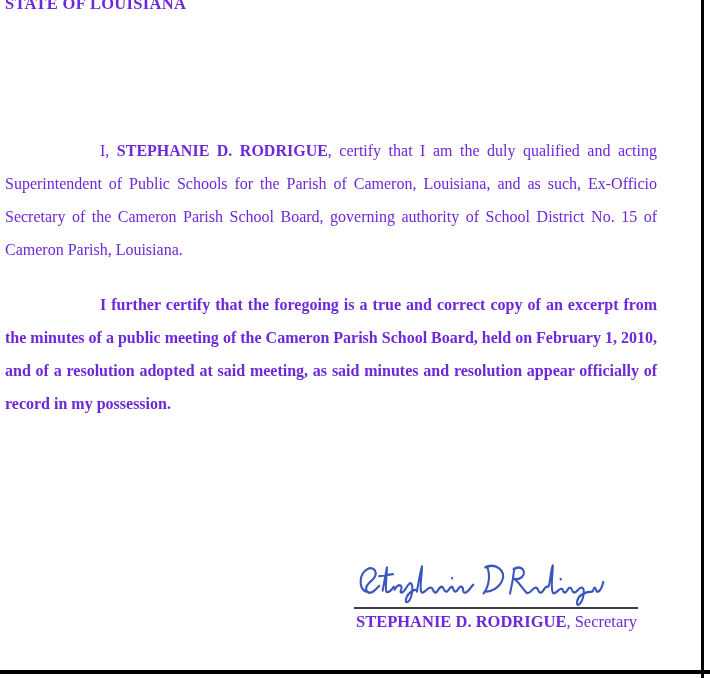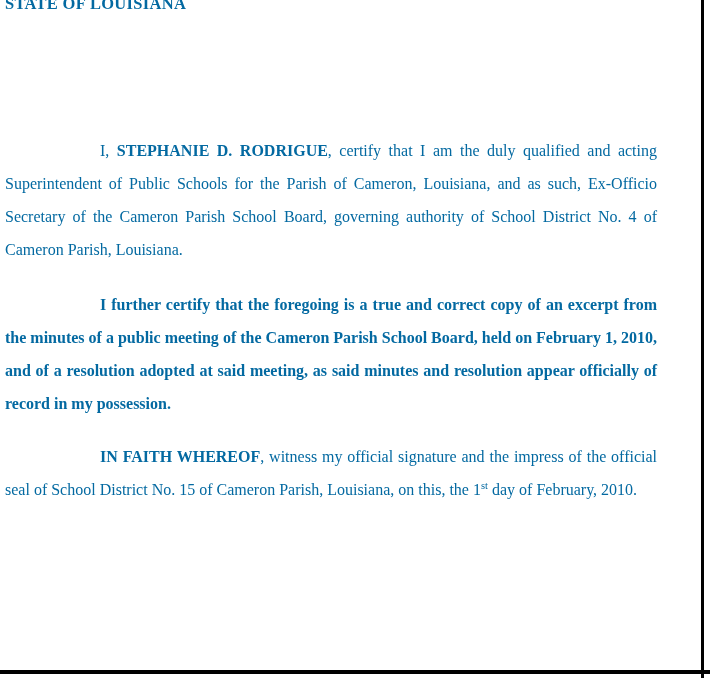--- a/index.html
+++ b/index.html
@@ -1,21 +1,21 @@
 <!DOCTYPE html>
 <html><head>
 <meta charset="utf-8">
 <style>
   * { margin:0; padding:0; box-sizing:border-box; }
   html, body { background:#ffffff; }
   .page {
     position:relative;
     width:710px; height:678px;
     background:#ffffff;
-    color:#0369a1;
+    color:#6d28d9;
     font-family:"Liberation Serif", serif;
     overflow:hidden;
   }
   .heading {
     position:absolute; left:5px;
     font-weight:bold; font-size:16.5px;
     letter-spacing:0.3px;
     white-space:nowrap;
   }
   .heading-state  { top:-6px; }
@@ -46,23 +46,51 @@
   .edge-bottom { position:absolute; left:0; top:670px; width:710px; height:4px; background:#000000; }
 </style>
 </head>
 <body>
 
 <div class="page">
 
   <div class="heading heading-state">STATE OF LOUISIANA</div>
 
 
-  <p class="para para-1"><span>I, </span><span class="bold">STEPHANIE D. RODRIGUE</span><span>, certify that I am the duly qualified and acting Superintendent of Public Schools for the Parish of Cameron, Louisiana, and as such, Ex-Officio Secretary of the Cameron Parish School Board, governing authority of School District No. 4 of Cameron Parish, Louisiana.</span></p>
+  <p class="para para-1"><span>I, </span><span class="bold">STEPHANIE D. RODRIGUE</span><span>, certify that I am the duly qualified and acting Superintendent of Public Schools for the Parish of Cameron, Louisiana, and as such, Ex-Officio Secretary of the Cameron Parish School Board, governing authority of School District No. 15 of Cameron Parish, Louisiana.</span></p>
 
   <p class="para para-2">I further certify that the foregoing is a true and correct copy of an excerpt from the minutes of a public meeting of the Cameron Parish School Board, held on February 1, 2010, and of a resolution adopted at said meeting, as said minutes and resolution appear officially of record in my possession.</p>
 
-  <p class="para para-3"><span class="bold">IN FAITH WHEREOF</span><span>, witness my official signature and the impress of the official seal of School District No. 15 of Cameron Parish, Louisiana, on this, the 1</span><sup class="ordinal">st</sup><span> day of February, 2010.</span></p>
 
+  <div class="sig-block">
+
+    <svg class="sig-svg" width="248" height="62" viewBox="0 0 290 64" preserveAspectRatio="none" fill="none" stroke-width="2.4" stroke-linecap="round" stroke-linejoin="round">
+      <path stroke="#3a56bd" d="M10,46 C2,42 2,28 12,23 C20,19 26,27 18,34 C13,38 8,42 12,46 C16,50 22,44 26,40
+               M30,45 C32,36 34,26 35,21 C35,30 33,40 34,45 C35,49 40,45 43,41
+               M26,30 L42,28
+               M44,44 C46,40 50,38 52,41 C53,44 49,47 52,47 C56,47 57,41 61,38 C65,35 66,44 63,52
+               C60,59 55,58 58,52 C60,47 66,44 70,44
+               M70,46 C72,36 74,26 76,20 C76,30 73,40 75,46 C77,50 82,42 86,42 C90,42 88,47 92,47
+               C95,47 95,41 99,41 C102,41 101,47 105,46 C108,45 108,41 111,41 C113,41 112,46 115,46
+               C119,46 118,40 122,41 C126,42 122,48 127,47 C131,46 133,41 136,39
+               M111,32 l0.4,0.4"></path>
+      <path stroke="#3a56bd" d="M152,20 C156,28 155,40 148,48
+               M150,21 C162,16 174,24 170,34 C167,42 156,47 149,46"></path>
+      <path stroke="#3a56bd" d="M184,22 C183,30 181,40 179,48
+               M183,23 C192,18 199,25 193,31 C189,34 184,33 184,33 C188,35 193,42 198,47
+               C202,50 205,42 209,42 C213,42 211,48 215,47 C219,46 219,40 223,41
+               C226,42 226,24 229,19 C229,28 226,42 229,47 C231,50 236,43 239,43
+               C242,43 240,47 243,47 C246,47 246,42 249,42 C252,42 251,47 254,47
+               C258,47 259,41 263,42 C267,43 265,55 260,59 C255,62 257,52 263,49
+               C268,46 272,46 275,46 C277,46 276,42 278,42 C280,42 279,47 282,46
+               C285,45 287,40 288,36
+               M238,33 l0.4,0.4"></path>
+    </svg>
+
+    <div class="sig-line"></div>
+
+    <div class="sig-name"><span class="bold">STEPHANIE D. RODRIGUE</span><span>, Secretary</span></div>
+  </div>
 
   <div class="edge-right"></div>
   <div class="edge-bottom"></div>
 
 </div>
 
 </body></html>

